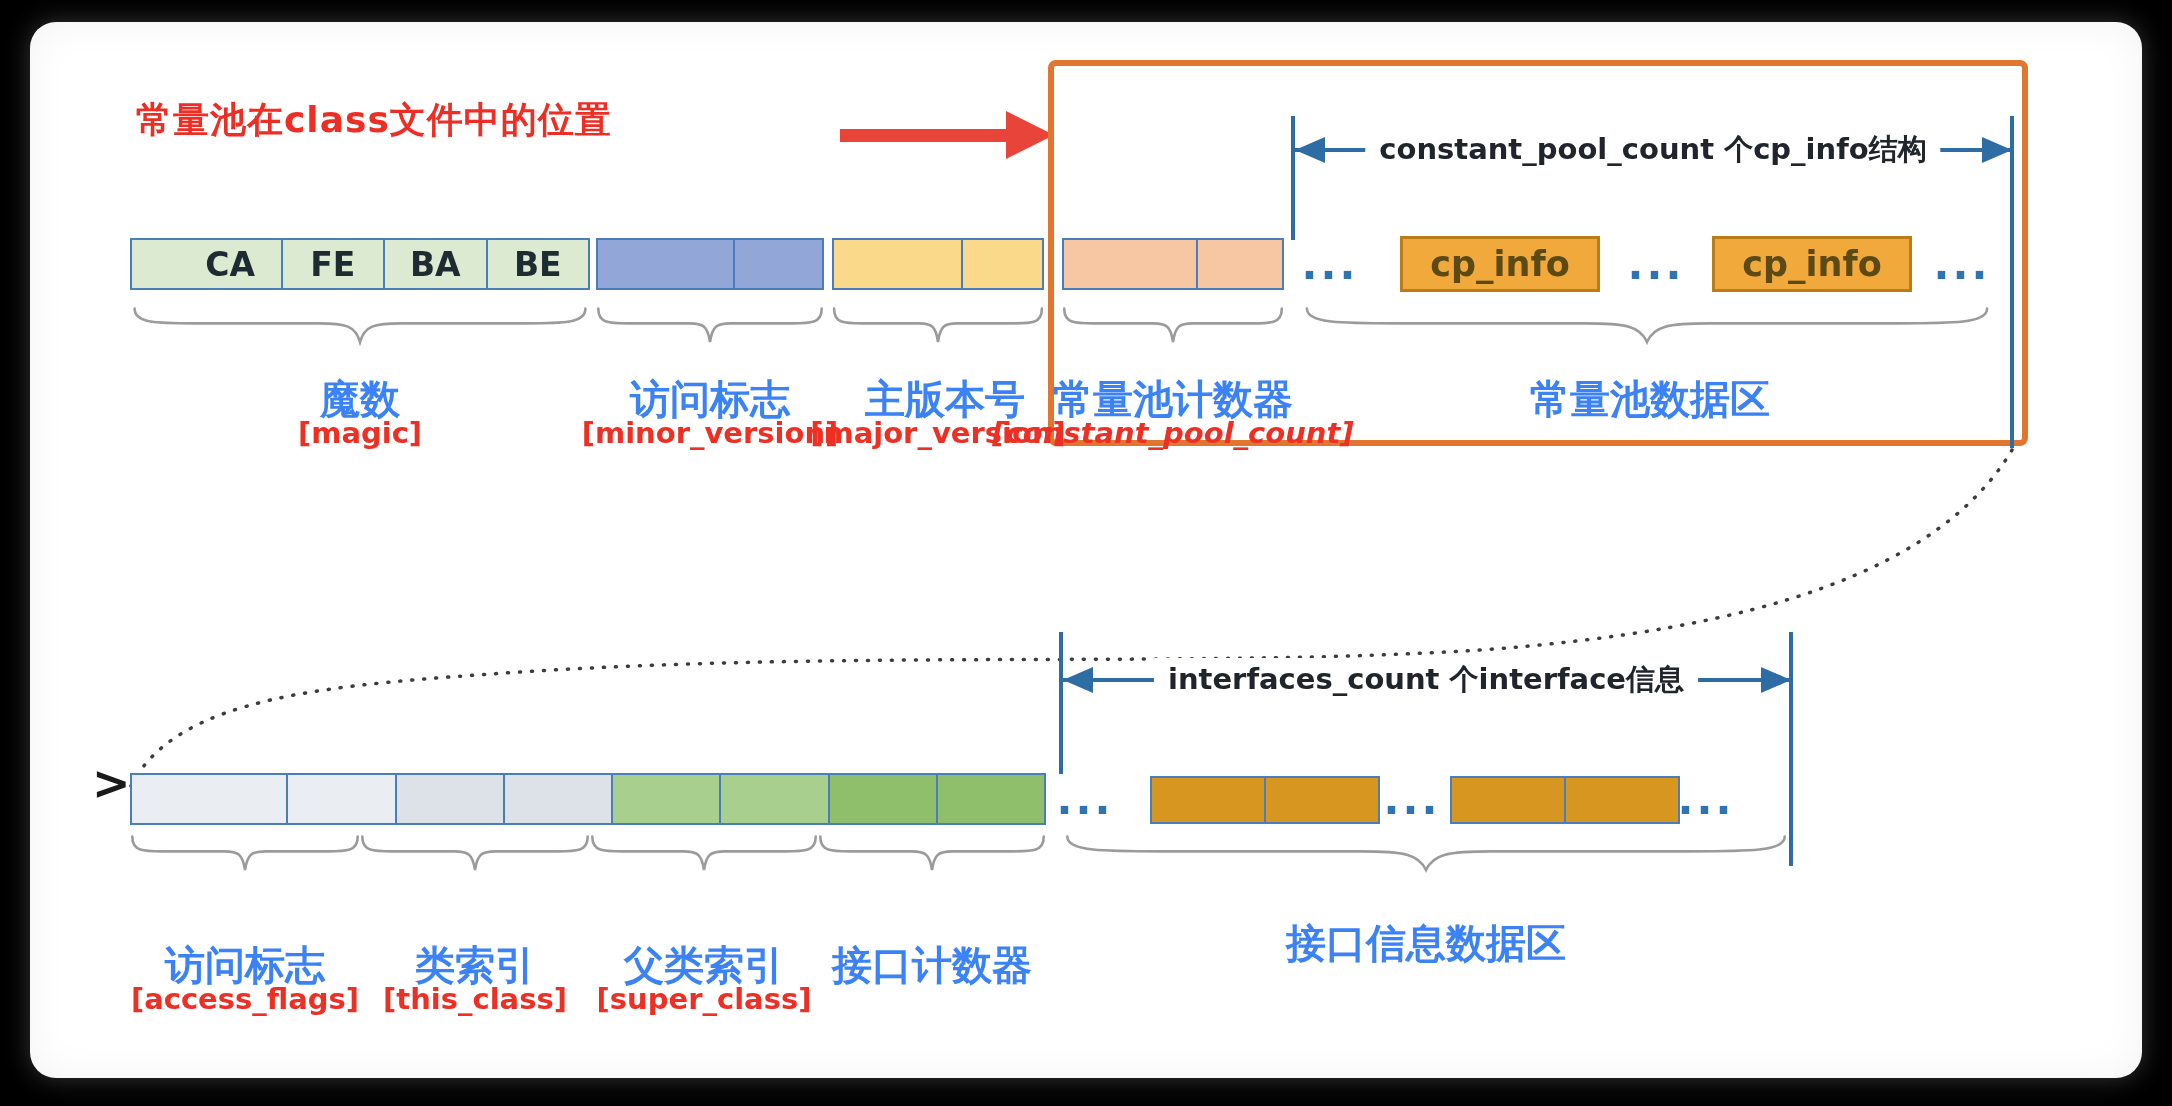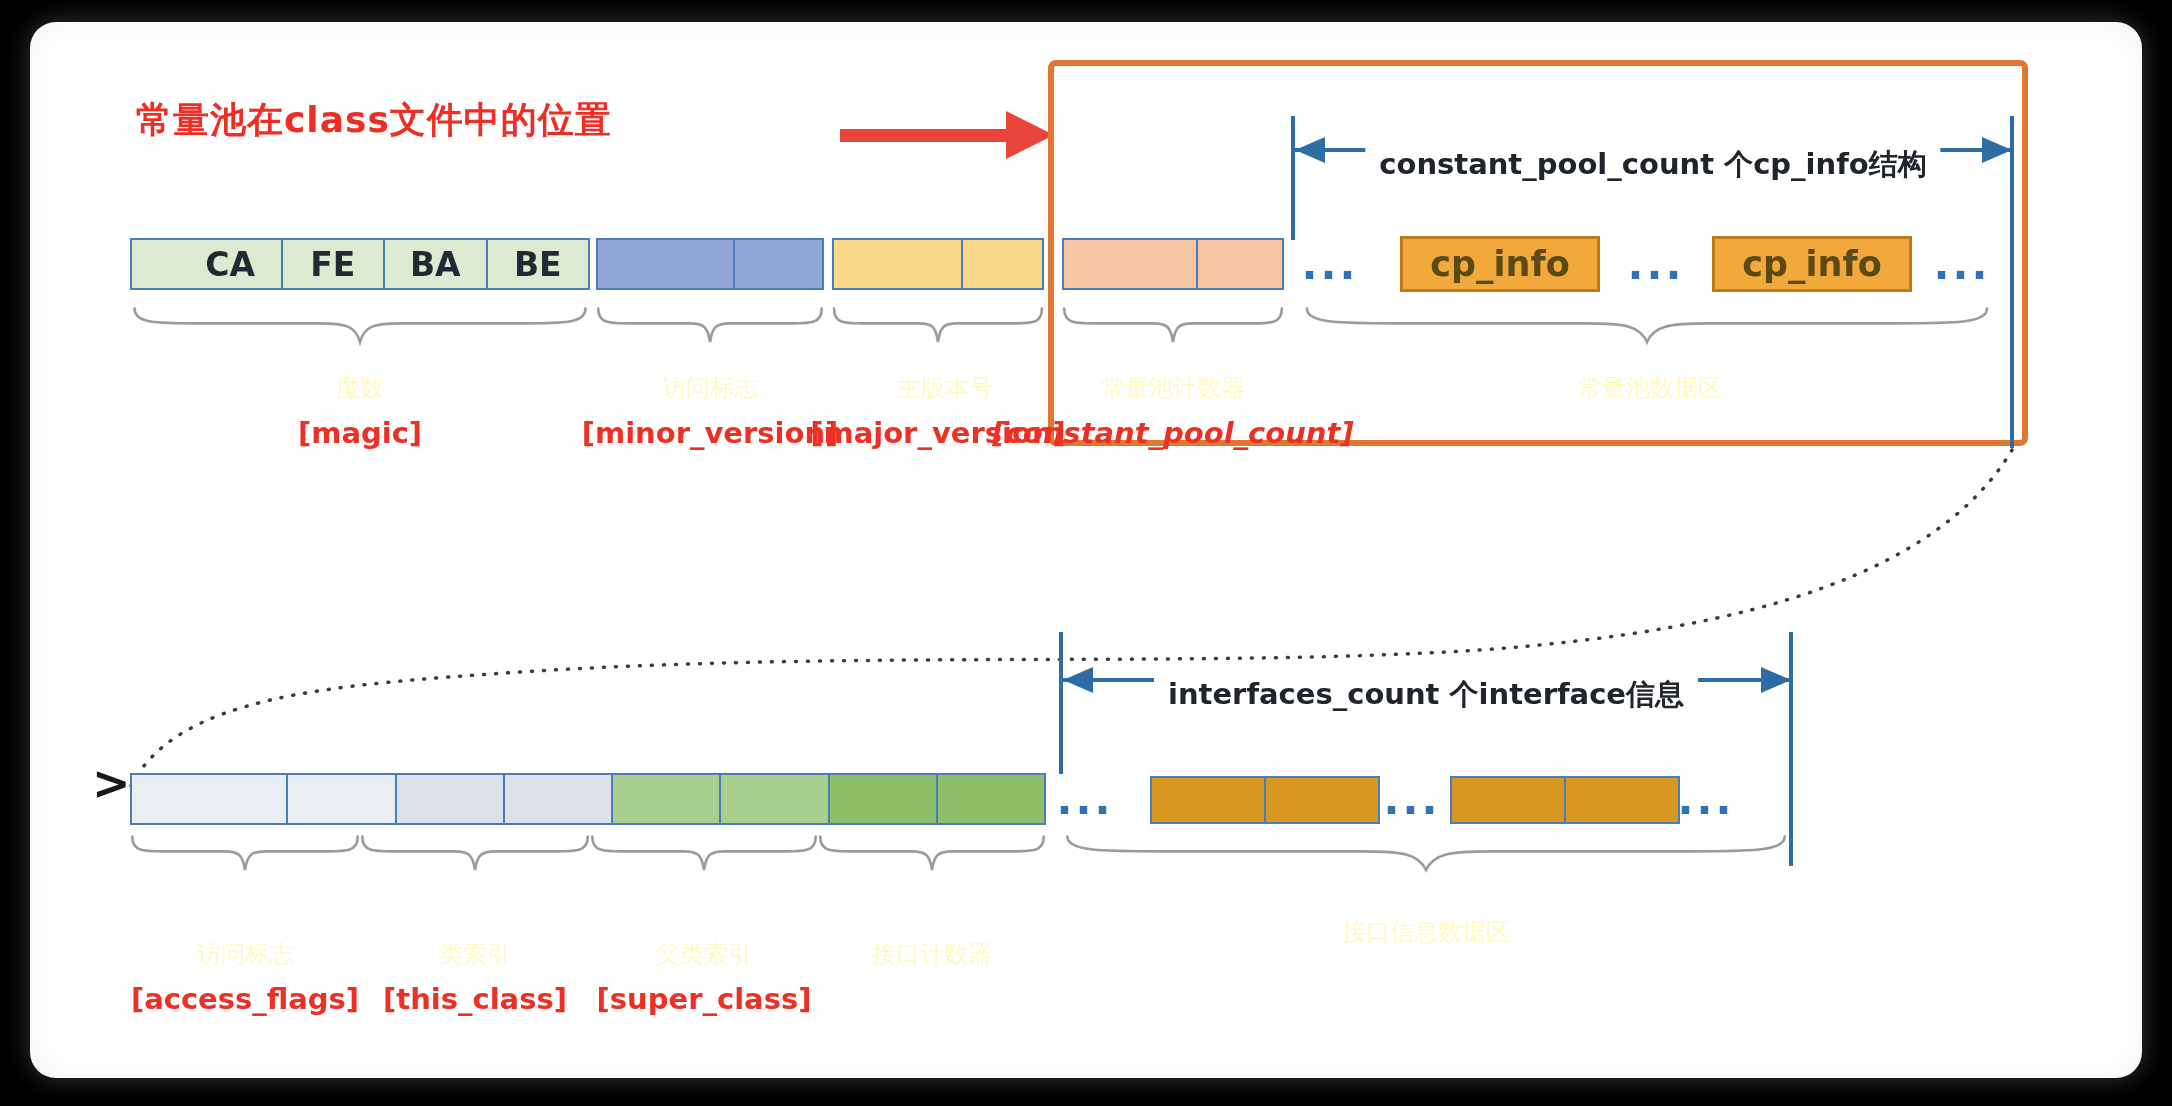--- a/index.html
+++ b/index.html
@@ -64,30 +64,30 @@
   .obox .half{flex:1;border-left:2px solid var(--cellborder);}
   .obox .half:first-child{border-left:none;}
   
   .vbar{position:absolute;width:4px;background:var(--blue);z-index:2;}
   .hline{position:absolute;height:4px;background:var(--blue);z-index:2;}
   .ah{position:absolute;width:0;height:0;z-index:2;}
   .ah-l{border-top:13px solid transparent;border-bottom:13px solid transparent;border-right:30px solid var(--blue);}
   .ah-r{border-top:13px solid transparent;border-bottom:13px solid transparent;border-left:30px solid var(--blue);}
   .arrow-label{
     position:absolute;transform:translate(-50%,-50%);background:#fff;
-    padding:2px 14px;font-size:29px;font-weight:600;color:#20242b;white-space:nowrap;z-index:3;margin-top:15px;
+    padding:2px 14px;font-size:29px;font-weight:600;color:#20242b;white-space:nowrap;z-index:3;
   }
   
   .brace{position:absolute;height:40px;z-index:2;}
   .brace svg{width:100%;height:100%;display:block;}
   .brace path{fill:none;stroke:#9b9b9b;stroke-width:2.6;vector-effect:non-scaling-stroke;stroke-linecap:round;}
   
   .zh-label{
-    position:absolute;transform:translateX(-50%);font-size:24px;font-weight:400;
-    color:#fef9c3;white-space:nowrap;z-index:3;
+    position:absolute;transform:translateX(-50%);font-size:40px;font-weight:700;
+    color:#3b82f6;white-space:nowrap;z-index:3;
   }
   .red-label{
     position:absolute;transform:translateX(-50%);font-size:29px;font-weight:700;
     color:var(--red);white-space:nowrap;z-index:3;
   }
   .pointer{
     position:absolute;left:92px;top:756px;font-size:46px;font-weight:700;color:#1a1a1a;z-index:3;
   }
   .curve-overlay{position:absolute;left:0;top:0;width:2172px;height:1106px;z-index:2;pointer-events:none;}
 </style>

